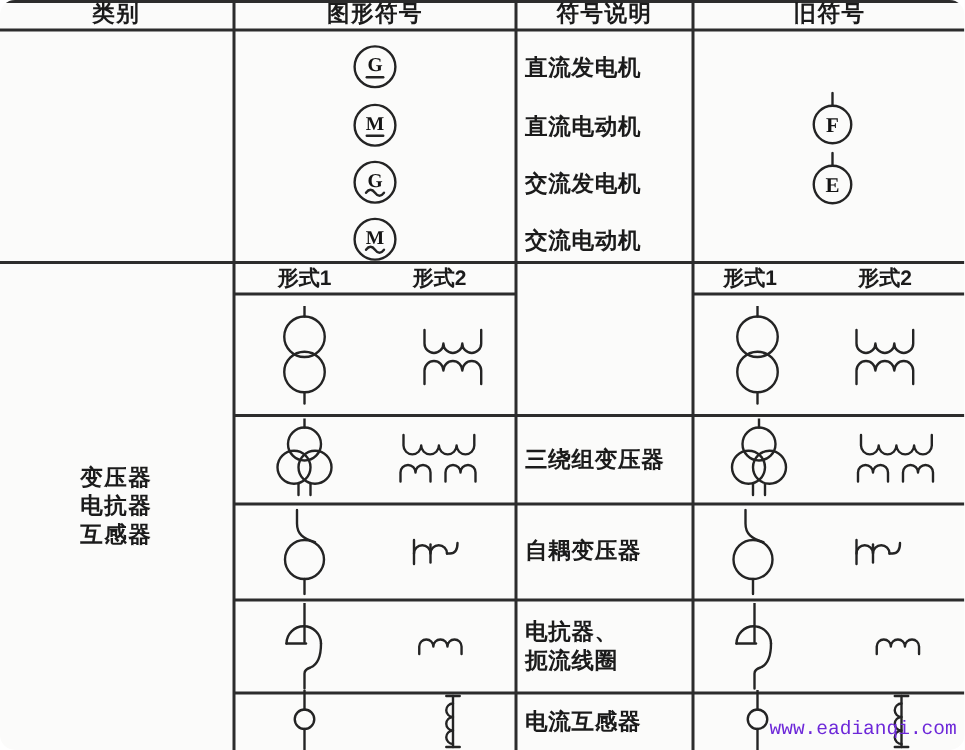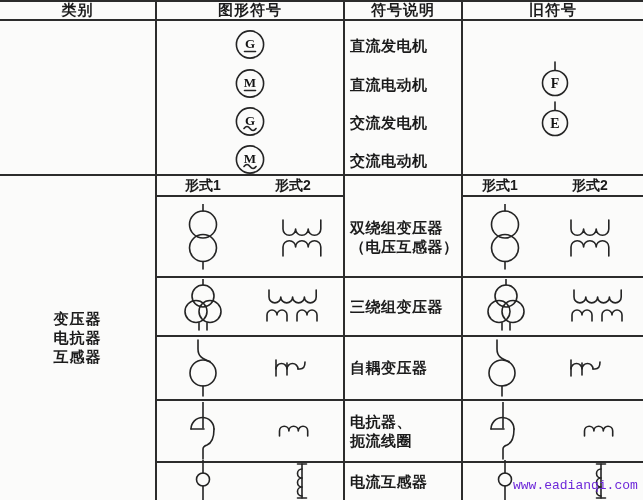--- a/index.html
+++ b/index.html
@@ -1,19 +1,20 @@
 <!DOCTYPE html>
 <html><head>
 <meta charset="utf-8">
 <style>
   html,body{margin:0;padding:0;background:#fff;}
   #canvas{
     position:relative;width:643px;height:500px;background:#fbfbfa;
     font-family:"Liberation Sans","DejaVu Sans",sans-serif;color:#1b1b1b;
     overflow:hidden;
+    border-radius:10px;
   }
   .hl{position:absolute;background:#2c2c2c;height:2px;}
   .vl{position:absolute;background:#2c2c2c;width:2px;}
   .cell{
     position:absolute;display:flex;align-items:center;justify-content:center;
     font-weight:bold;font-size:15px;letter-spacing:1px;line-height:19px;
   }
   .desc{justify-content:flex-start;padding-left:5px;letter-spacing:0.5px;font-size:15px;}
   .sub{font-size:14px;letter-spacing:0;}
   .sym{position:absolute;}
@@ -99,26 +100,20 @@
   <svg class="sym" style="left:185px;top:204px" width="36" height="66" viewBox="0 0 36 66">
     <path d="M18 0 V7"></path>
       <circle cx="18" cy="20.5" r="13.5"></circle>
       <circle cx="18" cy="44" r="13.5"></circle>
       <path d="M18 57.5 V65"></path>
   </svg>
   <svg class="sym" style="left:278px;top:218px" width="48" height="40" viewBox="0 0 48 40">
     <path d="M5 2 V11 A6.3 6.3 0 0 0 17.6 11 A6.3 6.3 0 0 0 30.2 11 A6.3 6.3 0 0 0 42.8 11 V2"></path>
     <path d="M5 38 V29 A6.3 6.3 0 0 1 17.6 29 A6.3 6.3 0 0 1 30.2 29 A6.3 6.3 0 0 1 42.8 29 V38"></path>
   </svg>
-  <div class="cell desc" style="left:345px;top:197px;width:116px;height:79px">
-    <div>
-      <div>双绕组变压器</div>
-      <div>（电压互感器）</div>
-    </div>
-  </div>
   <svg class="sym" style="left:487px;top:204px" width="36" height="66" viewBox="0 0 36 66">
     <path d="M18 0 V7"></path>
       <circle cx="18" cy="20.5" r="13.5"></circle>
       <circle cx="18" cy="44" r="13.5"></circle>
       <path d="M18 57.5 V65"></path>
   </svg>
   <svg class="sym" style="left:566px;top:218px" width="48" height="40" viewBox="0 0 48 40">
     <path d="M5 2 V11 A6.3 6.3 0 0 0 17.6 11 A6.3 6.3 0 0 0 30.2 11 A6.3 6.3 0 0 0 42.8 11 V2"></path>
     <path d="M5 38 V29 A6.3 6.3 0 0 1 17.6 29 A6.3 6.3 0 0 1 30.2 29 A6.3 6.3 0 0 1 42.8 29 V38"></path>
   </svg>

